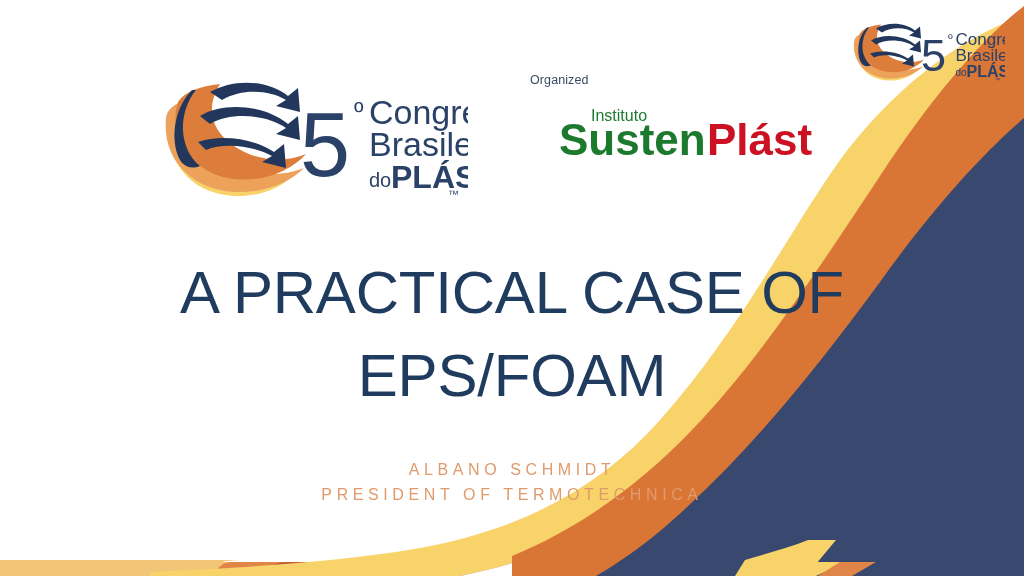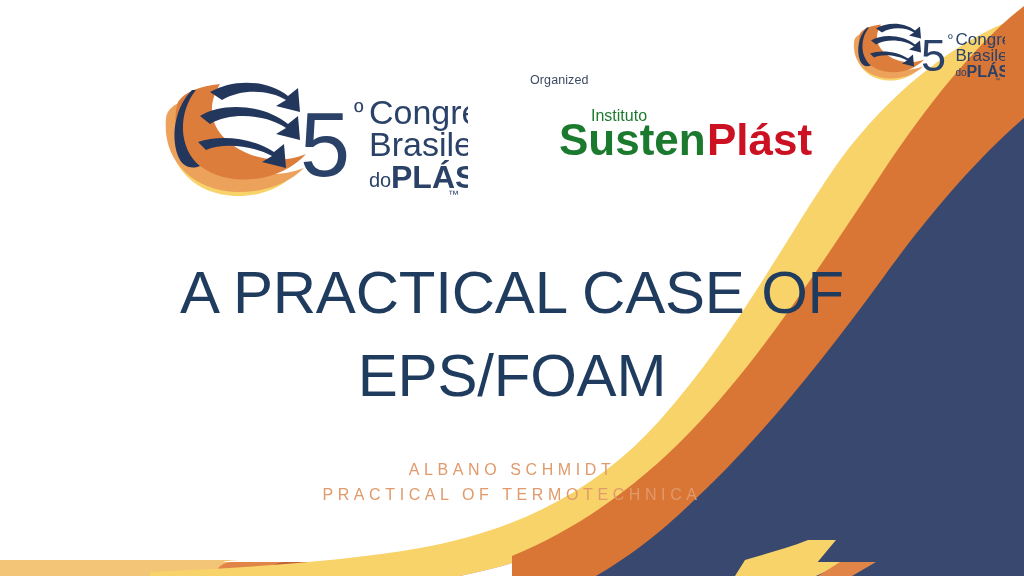--- a/index.html
+++ b/index.html
@@ -196,16 +196,16 @@
       </svg>
     </div>
   </div>
 
   <div id="title">
     <div>A PRACTICAL CASE OF EPS/FOAM</div>
   </div>
 
   <div id="subtitle">
     <div>ALBANO SCHMIDT</div>
-    <div>PRACTICAL OF TERMOTECHNICA</div>
+    <div>PRESIDENT OF TERMOTECHNICA</div>
   </div>
 
 </div>
 
 </body></html>

